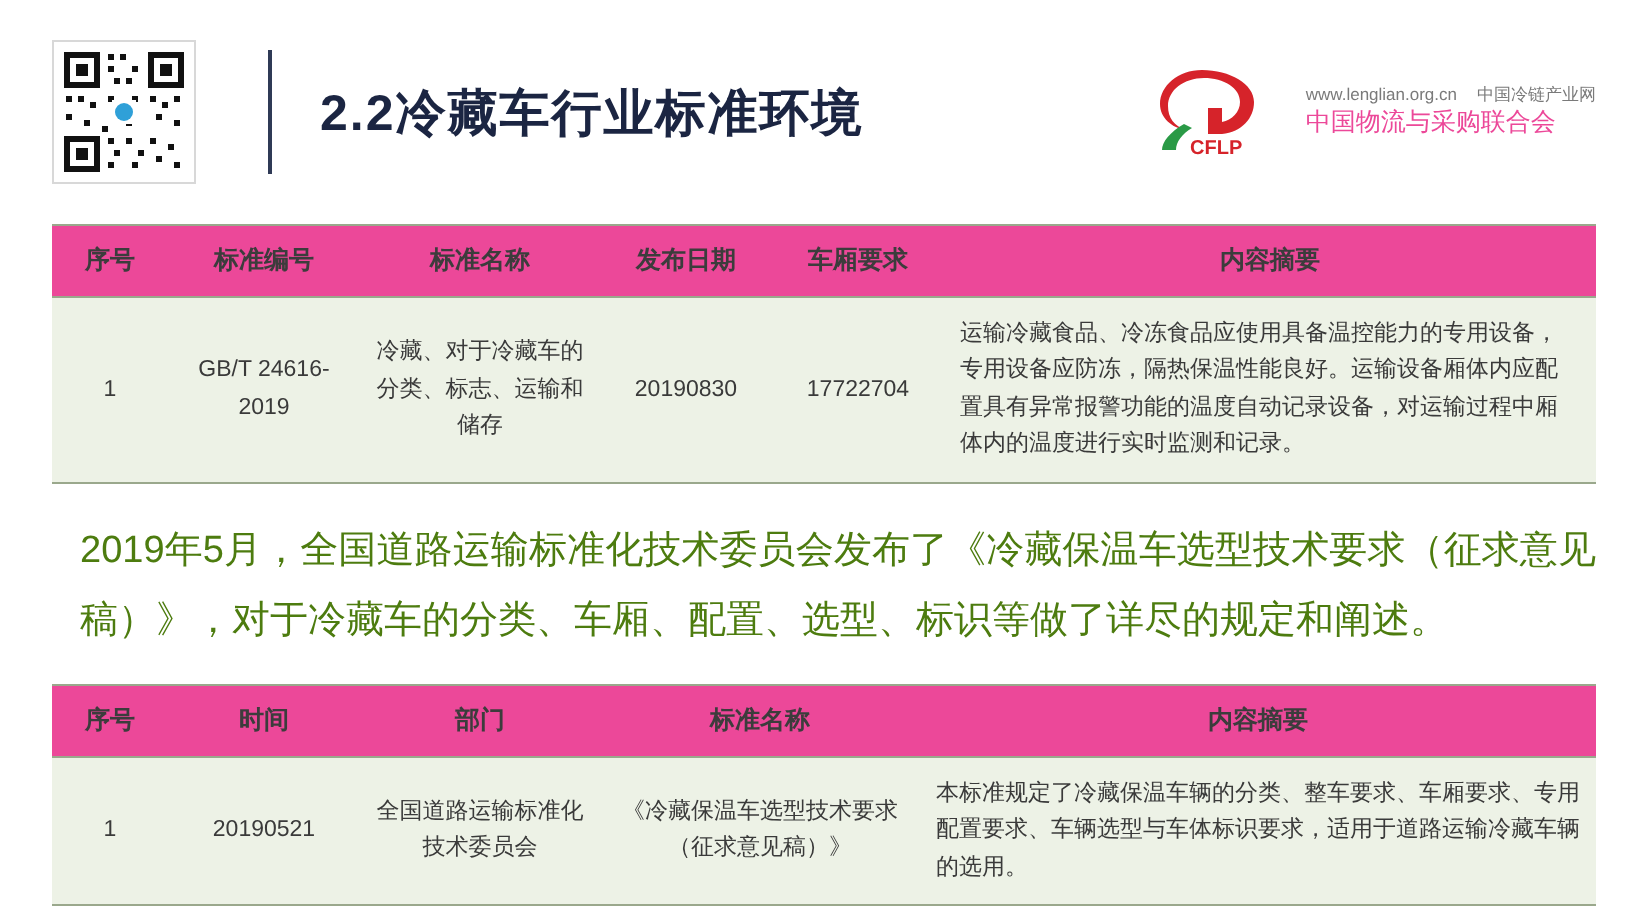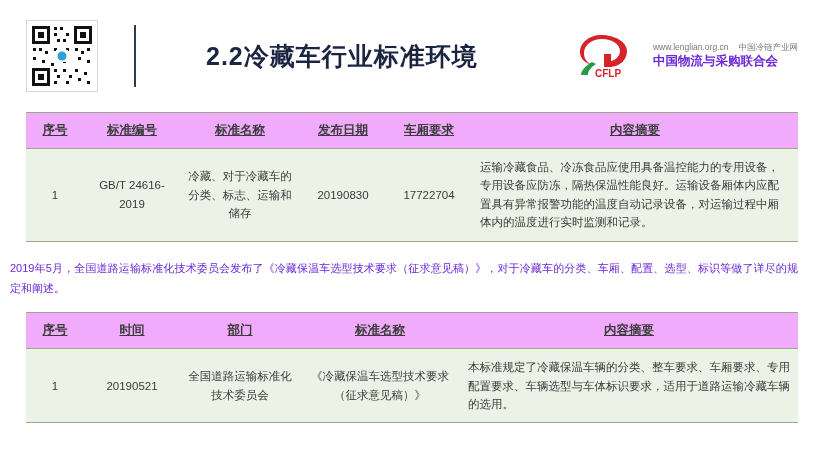--- a/index.html
+++ b/index.html
@@ -48,21 +48,20 @@
     margin-left: 36px;
     margin-right: 24px;
     flex: 0 0 auto;
   }
   .title {
     font-size: 25px;
     font-weight: bold;
     color: #1b2542;
     letter-spacing: 1px;
     white-space: nowrap;
-    margin-left: 46px;
   }
   .logo-area {
     margin-left: auto;
     display: flex;
     align-items: center;
     flex: 0 0 auto;
   }
   .logo-mark {
     width: 54px;
     height: 48px;
@@ -73,63 +72,62 @@
     line-height: 1.35;
   }
   .logo-line-small {
     font-size: 8.5px;
     color: #7a7a7a;
     white-space: nowrap;
   }
   .logo-line-small .sep { display:inline-block; width:10px; }
   .logo-line-main {
     font-size: 12.5px;
-    color: #6d28d9;
-    font-weight: bold;
+    color: #ec4899;
+    font-weight: normal;
     white-space: nowrap;
   }
 
   
   .table-wrap { padding: 0 26px; box-sizing: border-box; }
   table.std {
     width: 772px;
     border-collapse: collapse;
     table-layout: fixed;
     font-size: 11.5px;
   }
   table.std th {
-    background: #f0abfc;
+    background: #ec4899;
     color: #3c3c3c;
     font-weight: bold;
     font-size: 12.5px;
     padding: 9px 4px;
     border-top: 1.5px solid #9aa88c;
     border-bottom: 1.5px solid #9aa88c;
     text-align: center;
-    text-decoration: underline;
   }
   table.std td {
     background: #edf2e6;
     padding: 9px 8px;
     border-bottom: 1.5px solid #9aa88c;
     vertical-align: middle;
     line-height: 1.6;
     color: #3a3a3a;
   }
   td.center { text-align: center; }
   td.summary { text-align: left; }
   .t2 td { background: #f1f4ee; }
   .t2 th { background: #dfe6d5; }
 
   
   .para {
-    padding: 16px 26px 14px 10px;
-    font-size: 11px;
+    padding: 16px 26px 14px 40px;
+    font-size: 19px;
     line-height: 1.85;
-    color: #6d28d9;
+    color: #4d7c0f;
     text-align: justify;
   }
 </style>
 </head>
 <body>
 
 <div class="page">
 
   <div class="header">
 

